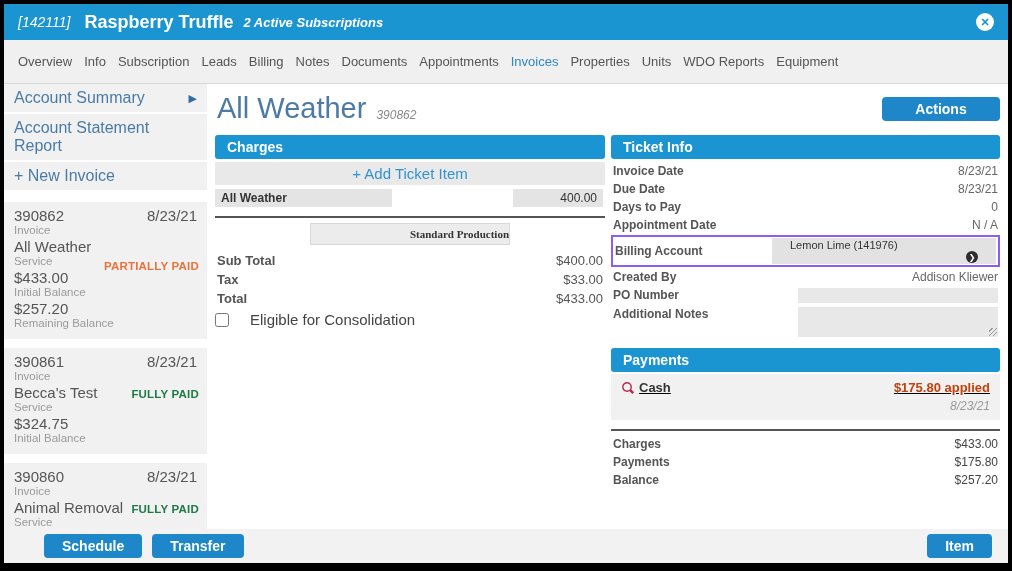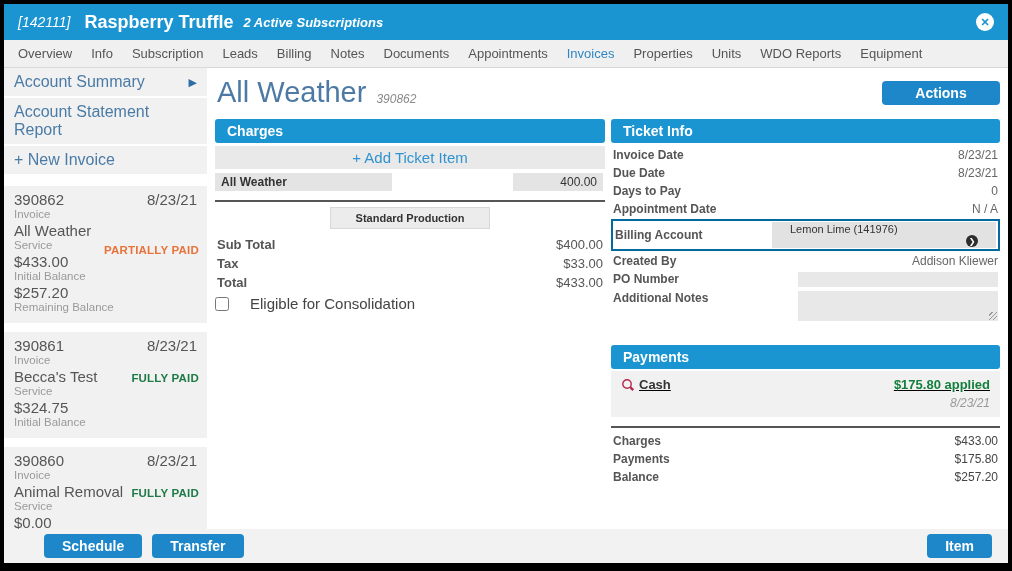--- a/index.html
+++ b/index.html
@@ -7,21 +7,21 @@
   .frame{position:absolute;left:4px;top:4px;width:1004px;height:559px;background:#fff;display:flex;flex-direction:column;overflow:hidden;}
 
   
   .hdr{height:36px;background:#1b95d2;display:flex;align-items:center;padding:0 14px;color:#fff;flex:0 0 auto;}
   .hdr .acct-id{font-style:italic;font-size:14px;margin-right:14px;}
   .hdr .acct-name{font-size:18px;font-weight:bold;margin-right:10px;}
   .hdr .acct-sub{font-style:italic;font-size:13px;font-weight:bold;}
   .hdr .close-circ{margin-left:auto;width:18px;height:18px;background:#fff;border-radius:50%;color:#1b95d2;font-size:11px;font-weight:bold;display:flex;align-items:center;justify-content:center;cursor:pointer;}
 
   
-  .nav{height:27px;background:#f0f0f0;border-bottom:1px solid #d8d8d8;display:flex;align-items:center;padding:0 14px;gap:19px;flex:0 0 auto;}
+  .nav{height:27px;background:#f0f0f0;border-bottom:1px solid #d8d8d8;display:flex;align-items:center;padding:8px 14px;gap:12px;flex:0 0 auto;}
   .nav span{font-size:13px;color:#555;cursor:pointer;white-space:nowrap;}
   .nav span.active{color:#2e86c4;}
 
   
   .content{flex:1 1 auto;display:flex;min-height:0;}
   .sidebar{width:203px;flex:0 0 auto;background:#fff;display:flex;flex-direction:column;overflow:hidden;}
   .side-link{background:#f1f1f1;padding:5px 10px;font-size:16px;color:#4a7ba6;margin-bottom:2px;cursor:pointer;display:flex;align-items:center;}
   .side-link .arr{margin-left:auto;font-size:11px;color:#2f6da5;}
   .cards{margin-top:10px;}
   .inv-card{background:#f1f1f1;margin-bottom:9px;padding:5px 10px 8px;position:relative;}
@@ -47,46 +47,46 @@
   .panel-hdr{background:#1b95d2;color:#fff;font-size:14px;font-weight:bold;padding:4px 12px;border-radius:3px;}
 
   
   .add-bar{margin-top:3px;background:#e9e9e9;text-align:center;padding:3px 0;font-size:15px;color:#3093d0;cursor:pointer;}
   .item-row{display:flex;margin-top:4px;}
   .gfield{background:#e4e4e4;font-size:12px;color:#333;padding:2px 6px;}
   .f-name{width:165px;font-weight:bold;}
   .f-amt{width:78px;margin-left:auto;margin-right:2px;text-align:right;}
   .f-tax{width:165px;margin-top:2px;color:#444;}
   .dark-div{border-top:2px solid #555;margin-top:9px;}
-  .prod-btn{display:block;margin:5px auto 6px;width:160px;background:#ececec;border:1px solid #d8d8d8;font-family:Liberation Sans, sans-serif;font-size:11px;font-weight:bold;color:#333;padding:4px 0;cursor:pointer;}
+  .prod-btn{display:block;margin:5px auto 6px;width:200px;background:#ececec;border:1px solid #d8d8d8;font-family:Liberation Serif, serif;font-size:11px;font-weight:bold;color:#333;padding:4px 0;cursor:pointer;text-align:right;}
   .tot-row{display:flex;align-items:center;padding:2px 2px;min-height:14px;}
   .tot-row .l{font-size:13px;font-weight:bold;color:#555;}
   .tot-row .v{margin-left:auto;font-size:13px;color:#555;}
   .consol{display:flex;align-items:center;margin-top:3px;font-size:15px;color:#444;gap:21px;}
   .consol input{width:14px;height:14px;margin:0;}
 
   
   .ti-row{display:flex;align-items:center;min-height:18px;padding:0 2px;}
   .ti-row .l{font-size:12px;font-weight:bold;color:#555;}
   .ti-row .v{margin-left:auto;font-size:12px;color:#666;}
-  .ba-row{border:2px solid #0369a1;padding:1px 2px;margin:1px 0;}
+  .ba-row{border:2px solid #8b5cf6;padding:1px 2px;margin:1px 0;}
   .ba-field{margin-left:auto;width:188px;background:#e2e2e2;display:flex;font-size:11px;color:#333;padding:1px 18px;flex-direction:column;}
   .ba-arrow{margin-left:auto;width:12px;height:12px;background:#2d2d2d;color:#fff;border-radius:50%;font-size:8px;display:flex;align-items:center;justify-content:center;cursor:pointer;}
   .po-input{margin-left:auto;width:188px;height:15px;background:#e8e8e8;border:none;font-family:inherit;font-size:12px;padding:0 6px;}
   .notes-row{align-items:flex-start;margin-top:3px;}
   .notes-wrap{margin-left:auto;position:relative;}
   .notes-area{width:188px;height:26px;background:#e8e8e8;border:none;resize:none;font-family:inherit;font-size:12px;padding:2px 6px;display:block;}
   .resize-corner{position:absolute;right:1px;bottom:1px;width:8px;height:8px;background:repeating-linear-gradient(135deg,transparent,transparent 2px,#9a9a9a 2px,#9a9a9a 3px);}
 
   
-  .pay-panel{margin-top:24px;}
+  .pay-panel{margin-top:11px;}
   .pay-entry{background:#f1f1f1;padding:6px 10px 7px;margin-top:2px;}
   .pe-top{display:flex;align-items:center;text-decoration:underline;}
   .pe-method{font-size:13px;font-weight:bold;color:#333;margin-left:4px;}
-  .pe-amt{margin-left:auto;font-size:13px;font-weight:bold;color:#15803d;}
+  .pe-amt{margin-left:auto;font-size:13px;font-weight:bold;color:#c2410c;}
   .pe-date{text-align:right;font-size:12px;font-style:italic;color:#999;margin-top:4px;}
   .mag{width:14px;height:14px;display:block;}
   .pay-sum .ti-row .v{color:#444;}
 
   
   .footer{height:34px;background:#f2f2f2;display:flex;align-items:center;padding:0 16px;flex:0 0 auto;}
   .sched-btn{margin-left:24px;}
   .trans-btn{margin-left:10px;}
   .close-btn{margin-left:auto;}
 </style>

